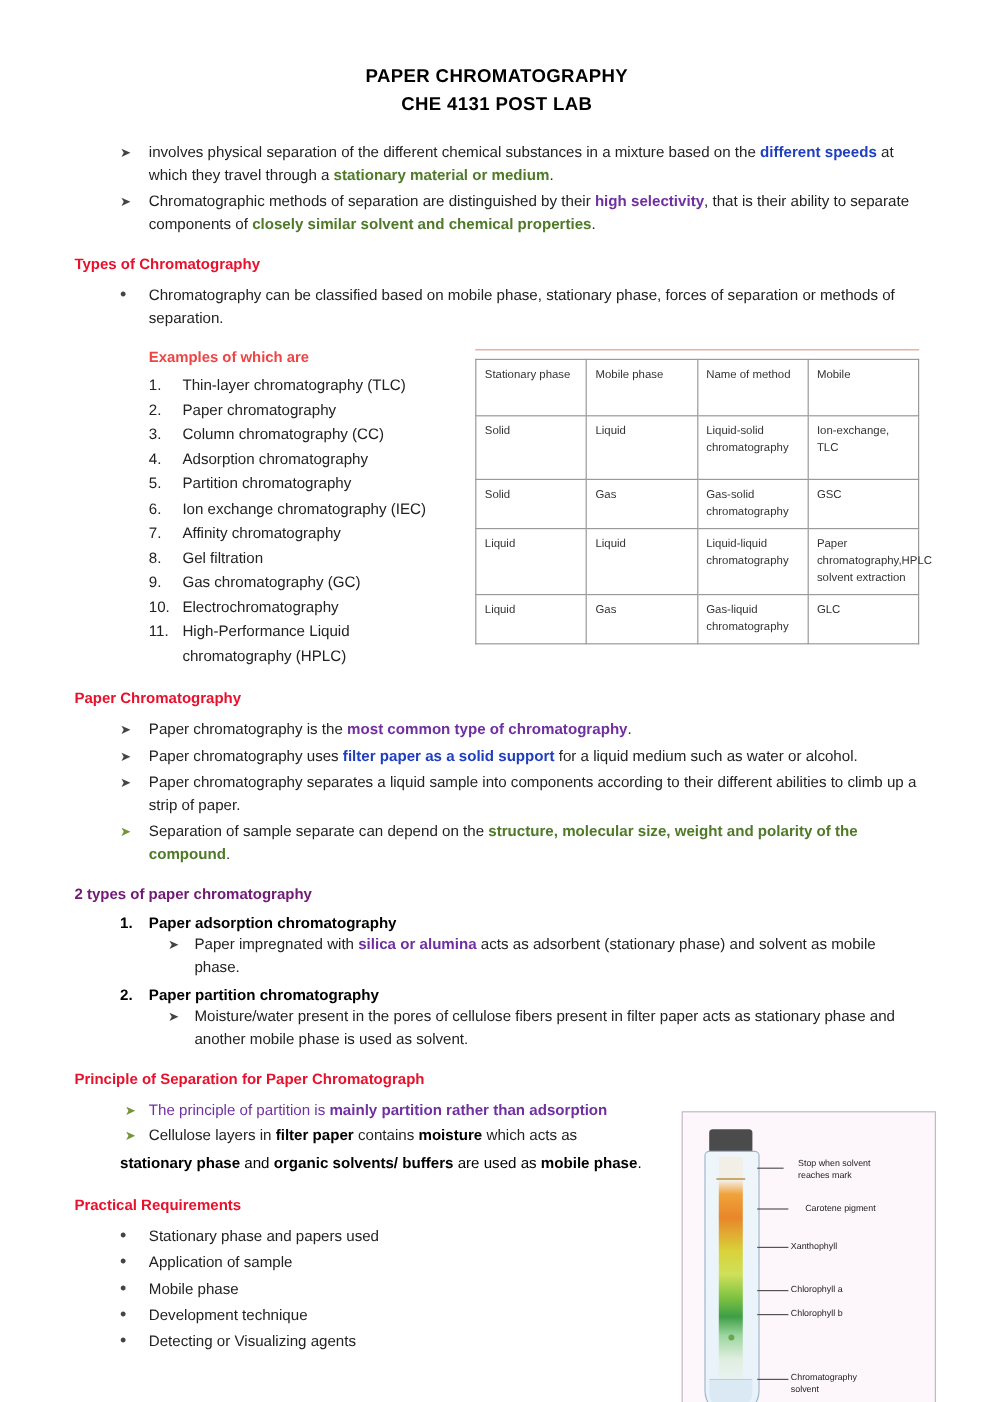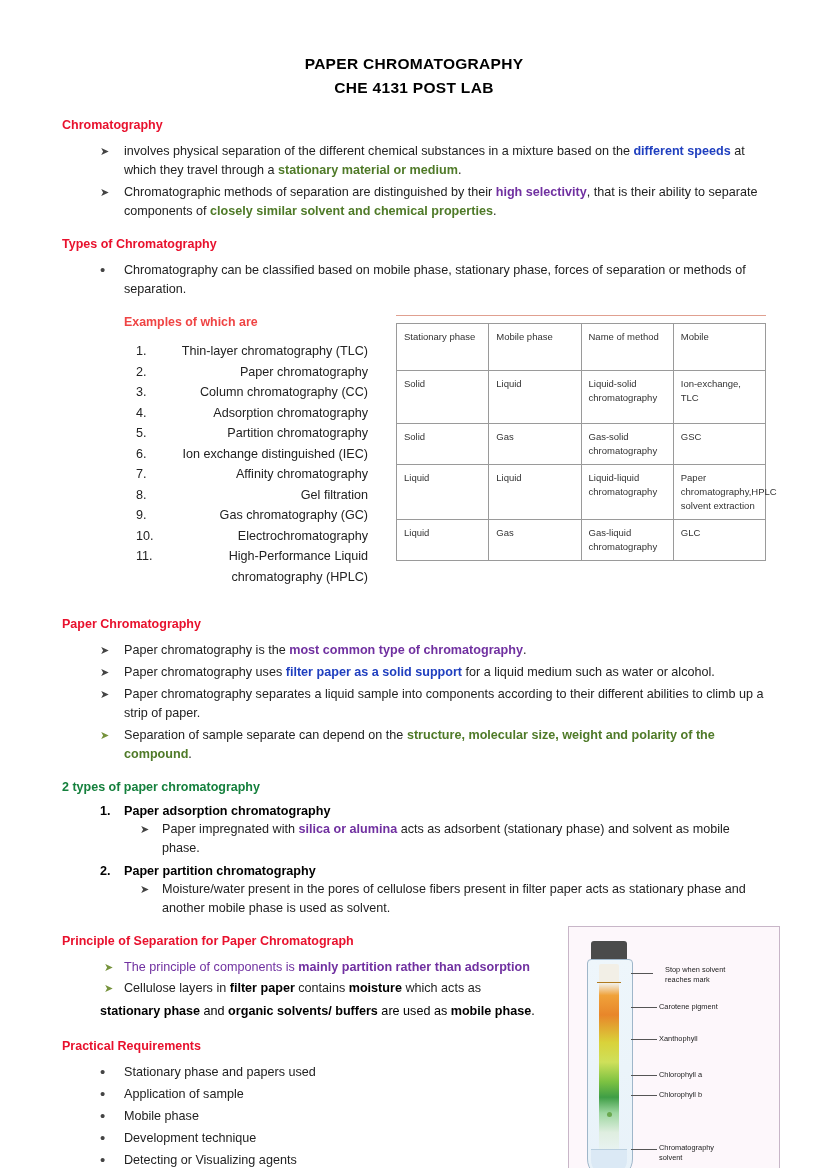--- a/index.html
+++ b/index.html
@@ -17,21 +17,21 @@
   .title-line { font-size: 15.5px; font-weight: bold; letter-spacing: 0.3px; line-height: 24px; }
 
   .content { padding: 0 62px; margin-top: 18px; }
 
   .section-head {
     color: #e8112d;
     font-weight: bold;
     font-size: 12.5px;
     margin: 0 0 10px 0;
   }
-  .section-head.red2 { color: #15803d; }
+  .section-head.red2 { color: #701a75; }
 
   .bullets { margin: 0 0 16px 0; padding: 0; list-style: none; }
   .bullets li {
     position: relative;
     padding-left: 62px;
     margin-bottom: 3px;
     font-size: 12.6px;
     line-height: 19px;
     color: #222;
   }
@@ -47,21 +47,21 @@
   .bullets li .mk.dot { font-size: 15px; line-height: 17px; }
 
   .blue { color: #1f3fbf; font-weight: bold; }
   .purple { color: #7030a0; font-weight: bold; }
   .green { color: #4f7a28; font-weight: bold; }
   .bold { font-weight: bold; color:#000; }
 
   .two-col { display: flex; gap: 16px; align-items: flex-start; }
   .left-col { width: 330px; }
   .examples-title { color: #ef4444; font-weight: bold; font-size: 12.4px; margin: 0 0 6px 0; padding-left: 62px;}
-  ol.numlist { margin: 12px; padding-left: 62px; list-style: none; counter-reset: nl; text-align: right; }
+  ol.numlist { margin: 0; padding-left: 62px; list-style: none; counter-reset: nl; }
   ol.numlist li {
     position: relative;
     font-size: 12.6px;
     line-height: 20.5px;
     padding-left: 28px;
     color: #222;
   }
   ol.numlist li::before {
     counter-increment: nl;
     content: counter(nl) ".";
@@ -191,21 +191,20 @@
 
 <div class="page">
 
   <div class="title-block">
     <div class="title-line">PAPER CHROMATOGRAPHY</div>
     <div class="title-line">CHE 4131 POST LAB</div>
   </div>
 
   <div class="content">
 
-    <div class="section-head">Chromatography</div>
     <ul class="bullets">
       <li>
         <span class="mk arrow">➤</span>
         <span>involves physical separation of the different chemical substances in a mixture based on the </span><span class="blue">different speeds</span><span> at which they travel through a </span><span class="green">stationary material or medium</span><span>.</span>
       </li>
       <li>
         <span class="mk arrow">➤</span>
         <span>Chromatographic methods of separation are distinguished by their </span><span class="purple">high selectivity</span><span>, that is their ability to separate components of </span><span class="green">closely similar solvent and chemical properties</span><span>.</span>
       </li>
     </ul>
@@ -220,21 +219,21 @@
 
     <div class="two-col">
       <div class="left-col">
         <div class="examples-title">Examples of which are</div>
         <ol class="numlist">
           <li><span>Thin-layer chromatography (TLC)</span></li>
           <li><span>Paper chromatography</span></li>
           <li><span>Column chromatography (CC)</span></li>
           <li><span>Adsorption chromatography</span></li>
           <li><span>Partition chromatography</span></li>
-          <li><span>Ion exchange distinguished (IEC)</span></li>
+          <li><span>Ion exchange chromatography (IEC)</span></li>
           <li><span>Affinity chromatography</span></li>
           <li><span>Gel filtration</span></li>
           <li><span>Gas chromatography (GC)</span></li>
           <li><span>Electrochromatography</span></li>
           <li><span>High-Performance Liquid chromatography (HPLC)</span></li>
         </ol>
       </div>
 
       <div class="table-wrap">
         <table class="chromtable">
@@ -315,21 +314,21 @@
       <li>
         <span class="mk">➤</span>
         <span>Moisture/water present in the pores of cellulose fibers present in filter paper acts as stationary phase and another mobile phase is used as solvent.</span>
       </li>
     </ul>
 
     <div class="section-head">Principle of Separation for Paper Chromatograph</div>
     <ul class="bullets principle-list" style="margin-bottom:4px;">
       <li style="padding-left:62px;">
         <span class="mk arrow green" style="left:42px;">➤</span>
-        <span class="purple" style="font-weight:normal;color:#7030a0;">The principle of components is </span><span class="purple">mainly partition rather than adsorption</span>
+        <span class="purple" style="font-weight:normal;color:#7030a0;">The principle of partition is </span><span class="purple">mainly partition rather than adsorption</span>
       </li>
       <li style="padding-left:62px;">
         <span class="mk arrow green" style="left:42px;">➤</span>
         <span>Cellulose layers in </span><span class="bold">filter paper</span><span> contains </span><span class="bold">moisture</span><span> which acts as</span>
       </li>
     </ul>
     <div class="principle-text">
       <span class="bold">stationary phase</span><span> and </span><span class="bold">organic solvents/ buffers</span><span> are used as </span><span class="bold">mobile phase</span><span>.</span>
     </div>
 
@@ -352,21 +351,21 @@
         <div class="mark"></div>
         <div class="dot"></div>
         <div class="solvent"></div>
       </div>
     </div>
 
     <div class="dline" style="left:62px; top:46px; width:22px;"></div>
     <div class="dlabel" style="left:96px; top:38px; width:78px;">Stop when solvent reaches mark</div>
 
     <div class="dline" style="left:62px; top:80px; width:26px;"></div>
-    <div class="dlabel" style="left:90px; top:75px;text-align:center;">Carotene pigment</div>
+    <div class="dlabel" style="left:102px; top:75px;text-align:center;">Carotene pigment</div>
 
     <div class="dline" style="left:62px; top:112px; width:26px;"></div>
     <div class="dlabel" style="left:90px; top:107px;">Xanthophyll</div>
 
     <div class="dline" style="left:62px; top:148px; width:26px;"></div>
     <div class="dlabel" style="left:90px; top:143px;">Chlorophyll a</div>
 
     <div class="dline" style="left:62px; top:168px; width:26px;"></div>
     <div class="dlabel" style="left:90px; top:163px;">Chlorophyll b</div>
 

